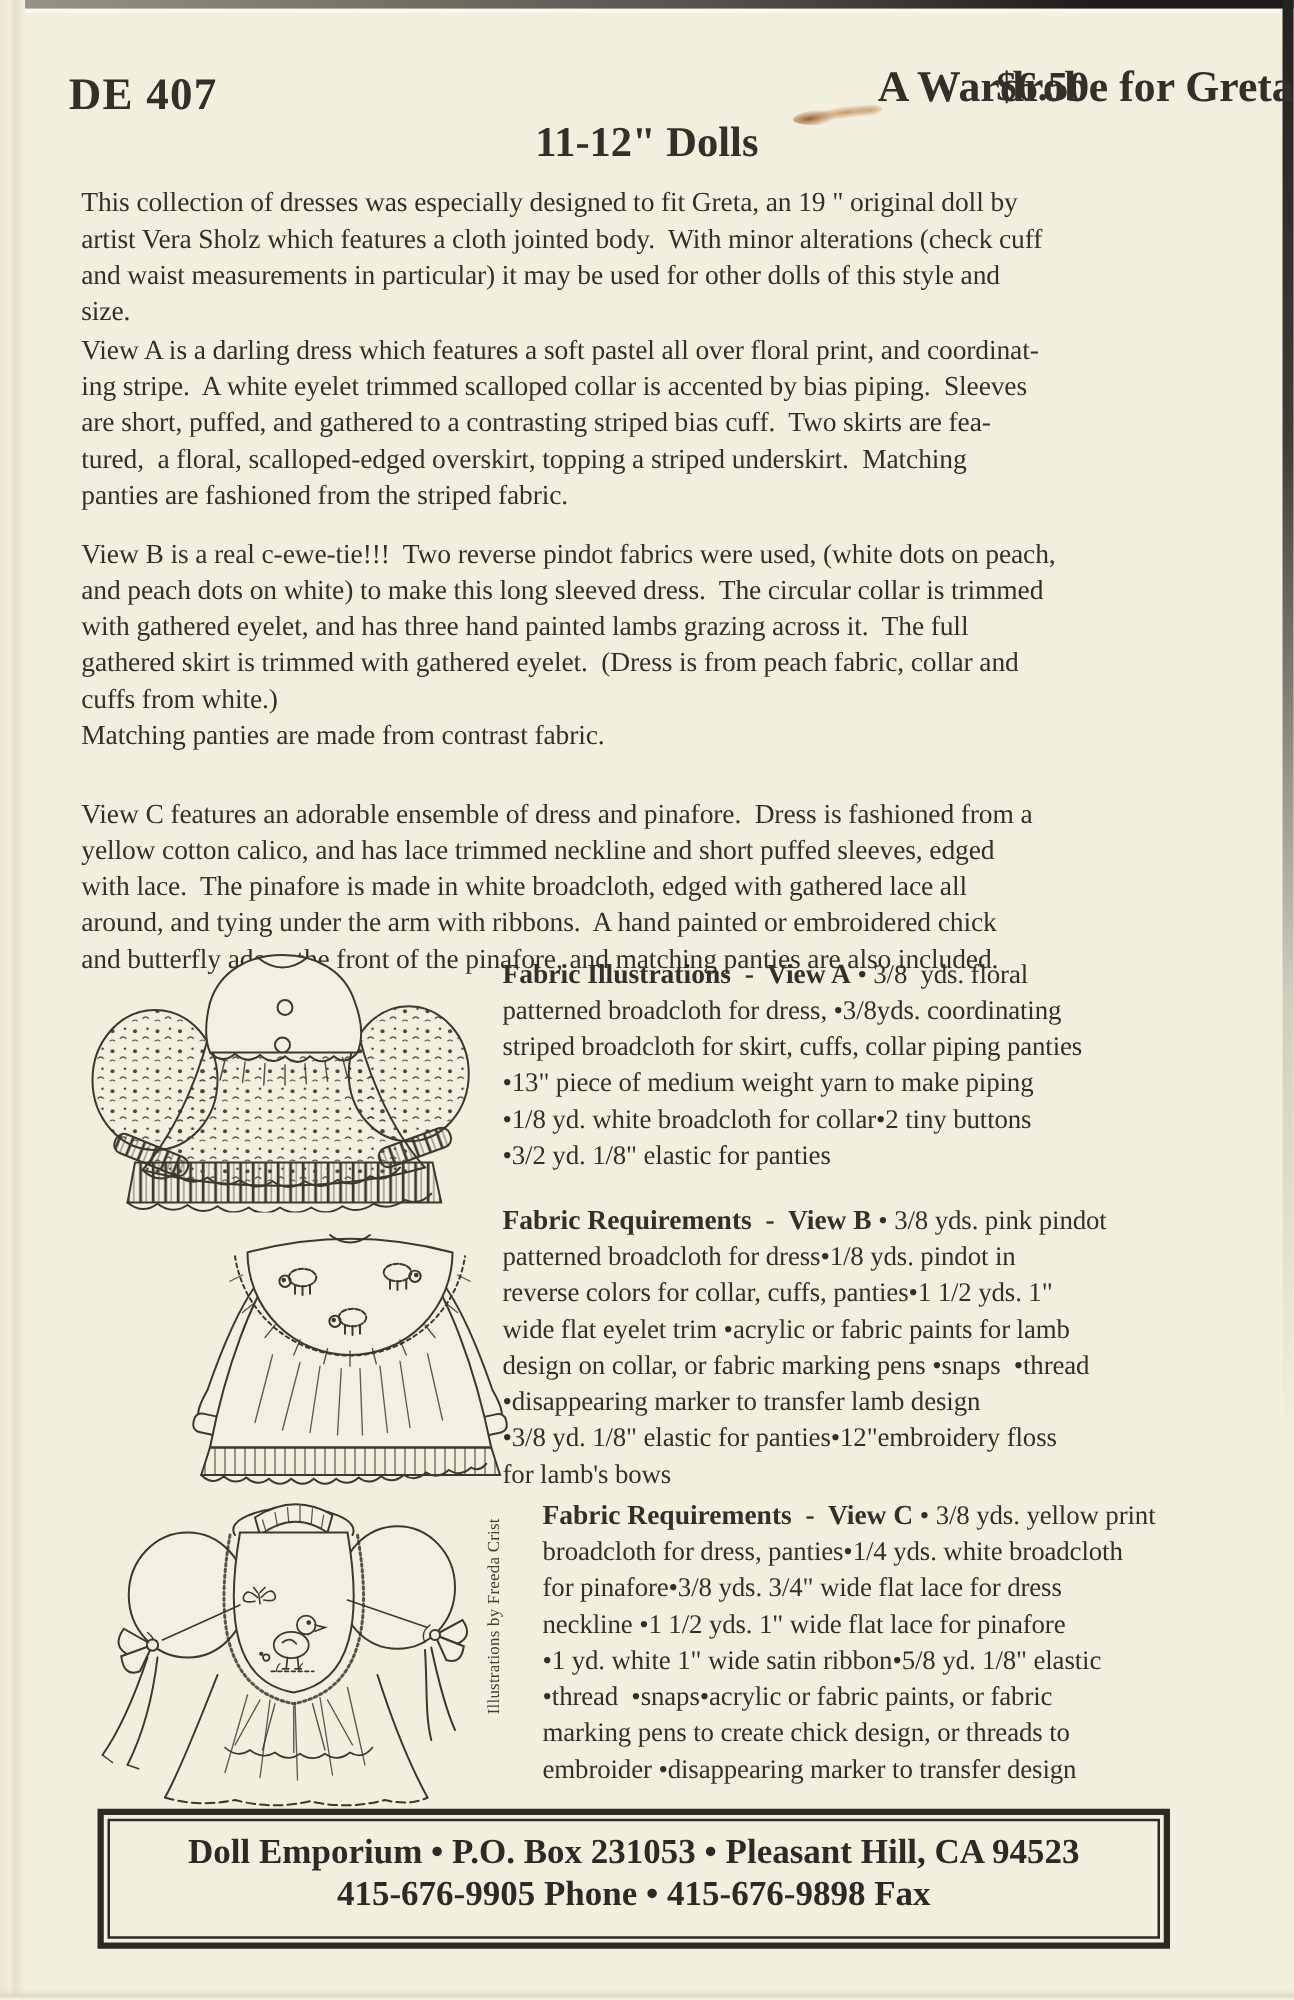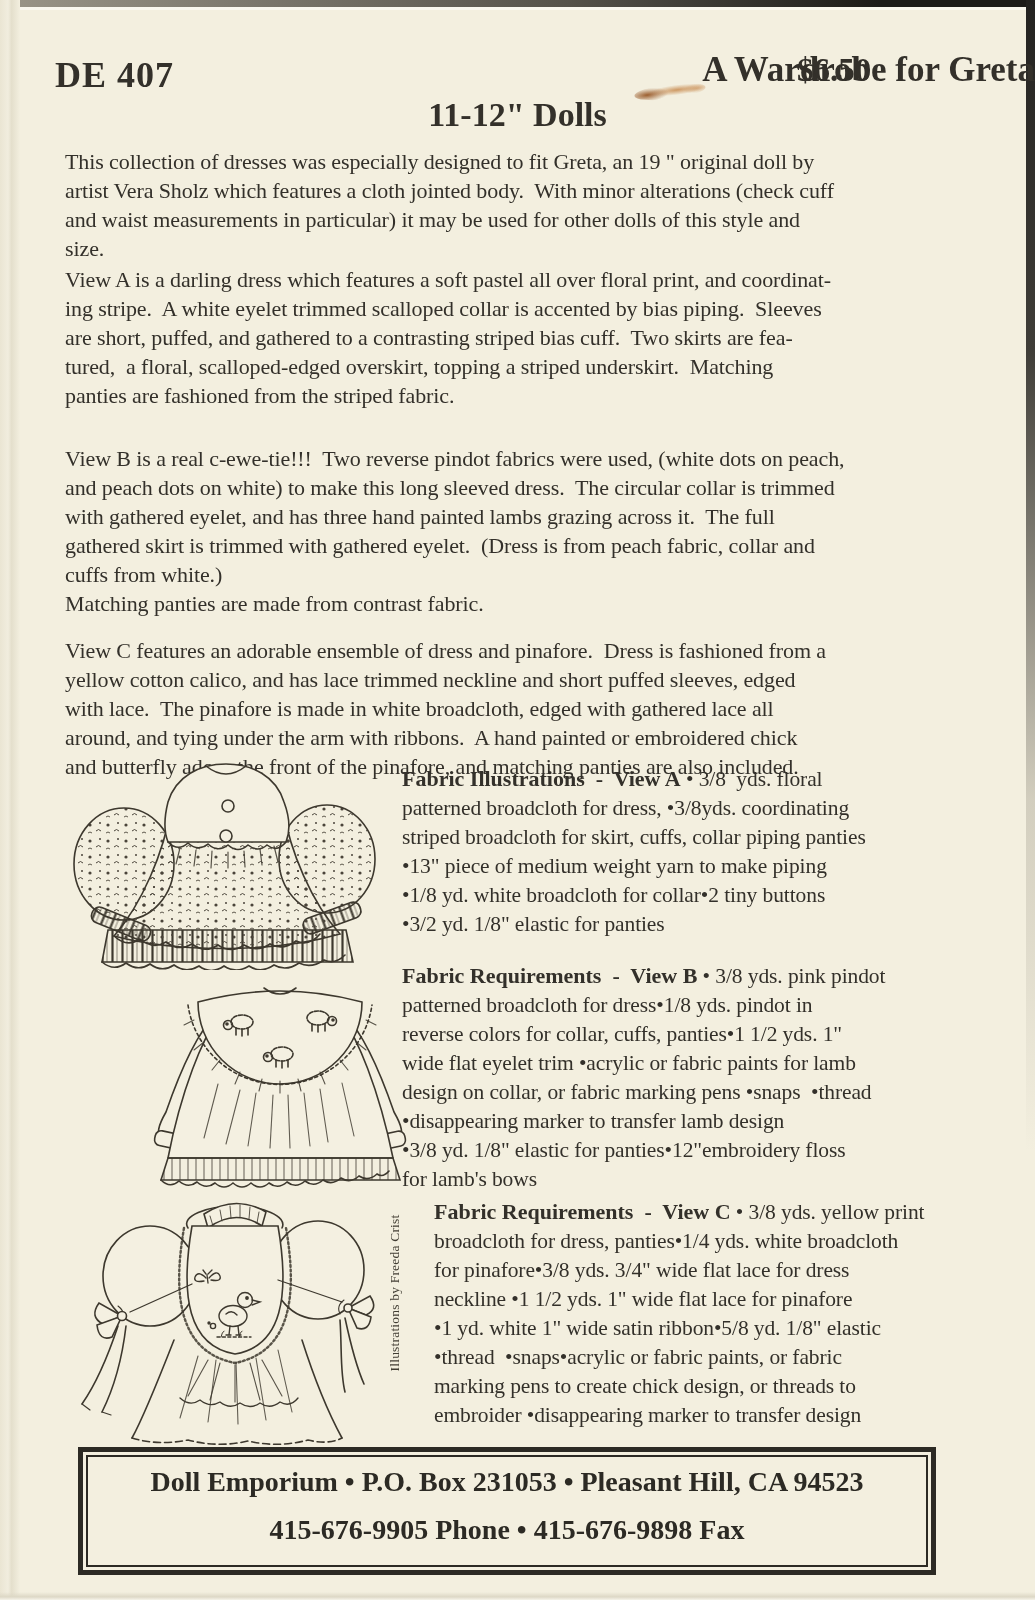--- a/index.html
+++ b/index.html
@@ -26,39 +26,39 @@
   .price{position:absolute;left:797px;top:52px;font-size:33px;font-weight:bold;}
   .stain{position:absolute;left:634px;top:84px;width:72px;height:15px;transform:rotate(-7deg);
     background:
       radial-gradient(ellipse 40% 60% at 18% 55%, rgba(146,79,28,.9), rgba(146,79,28,0) 75%),
       radial-gradient(ellipse 55% 45% at 60% 45%, rgba(193,124,58,.75), rgba(193,124,58,0) 75%),
       radial-gradient(ellipse 25% 40% at 88% 50%, rgba(193,124,58,.5), rgba(193,124,58,0) 80%);
     border-radius:50%;}
   
   .para{position:absolute;left:65px;width:958px;white-space:pre-wrap;
     font-size:22px;line-height:29px;letter-spacing:-.1px;}
-  .p-intro{top:147px;} .p-viewa{top:265px;} .p-viewb{top:444px;} .p-viewc{top:636px;}
+  .p-intro{top:147px;} .p-viewa{top:265px;} .p-viewb{top:428px;} .p-viewc{top:636px;}
   
   .fab{position:absolute;left:402px;width:606px;white-space:pre-wrap;
     font-size:21.5px;line-height:29px;letter-spacing:-.1px;}
   .fab b{font-size:22px;letter-spacing:0;}
   .fab-a{top:764px;} .fab-b{top:961px;} .fab-c{top:1197px;margin-left:32px;}
   
   .illus{position:absolute;}
   .illus-a{left:50px;top:756px;}
   .illus-b{left:128px;top:972px;}
   .illus-c{left:58px;top:1188px;}
   .credit{position:absolute;left:301px;top:1284px;width:190px;height:18px;
     transform:rotate(-90deg);font-size:13.5px;text-align:center;letter-spacing:.2px;color:#413d33;}
   
-  .footer-box{position:absolute;left:78px;top:1447px;width:858px;height:128px;
+  .footer-box{position:absolute;left:78px;top:1447px;width:858px;height:112px;
     border:5px solid #2c2a24;box-sizing:border-box;background:#f3efdf;}
   .footer-inner{position:absolute;inset:3px;border:2px solid #2c2a24;text-align:center;}
   .footer-line1{margin-top:9px;font-size:28px;font-weight:bold;color:#2c2a24;}
-  .footer-line2{margin-top:16px;font-size:28px;font-weight:bold;color:#2c2a24;}
+  .footer-line2{margin-top:2px;font-size:28px;font-weight:bold;color:#2c2a24;}
   svg{display:block;}
 </style>
 </head>
 <body>
 
 <div class="page">
 
   <div class="edge-top"></div>
   <div class="edge-top-sliver"></div>
   <div class="edge-right"></div>

